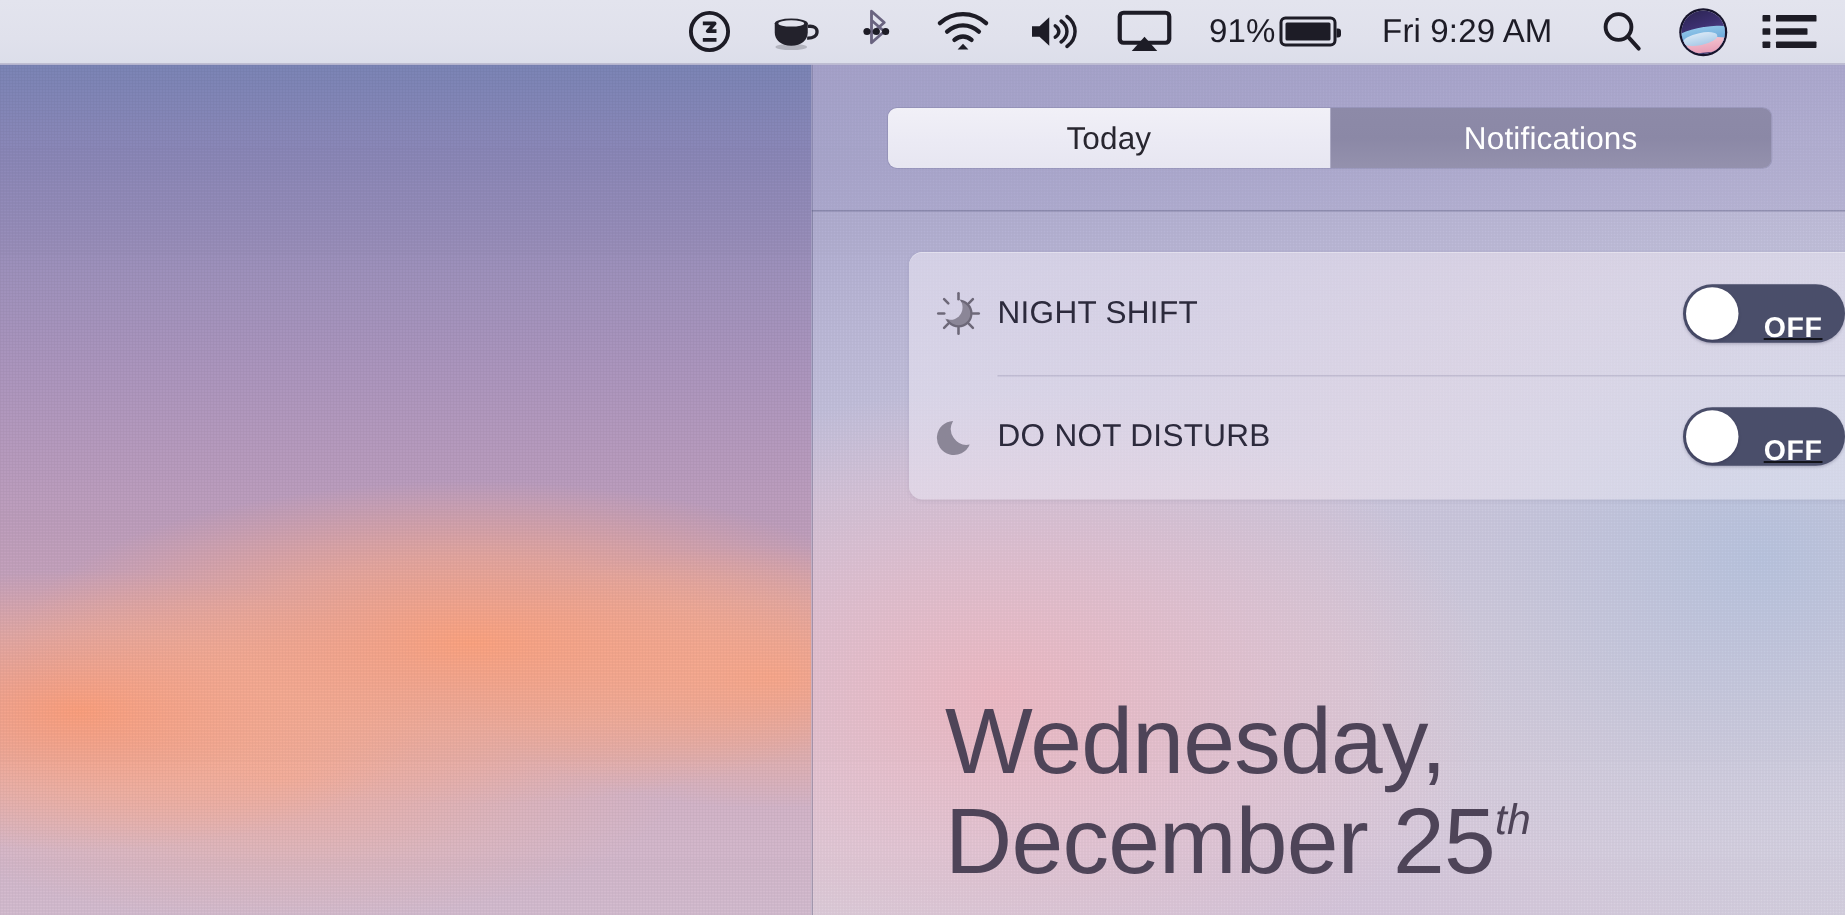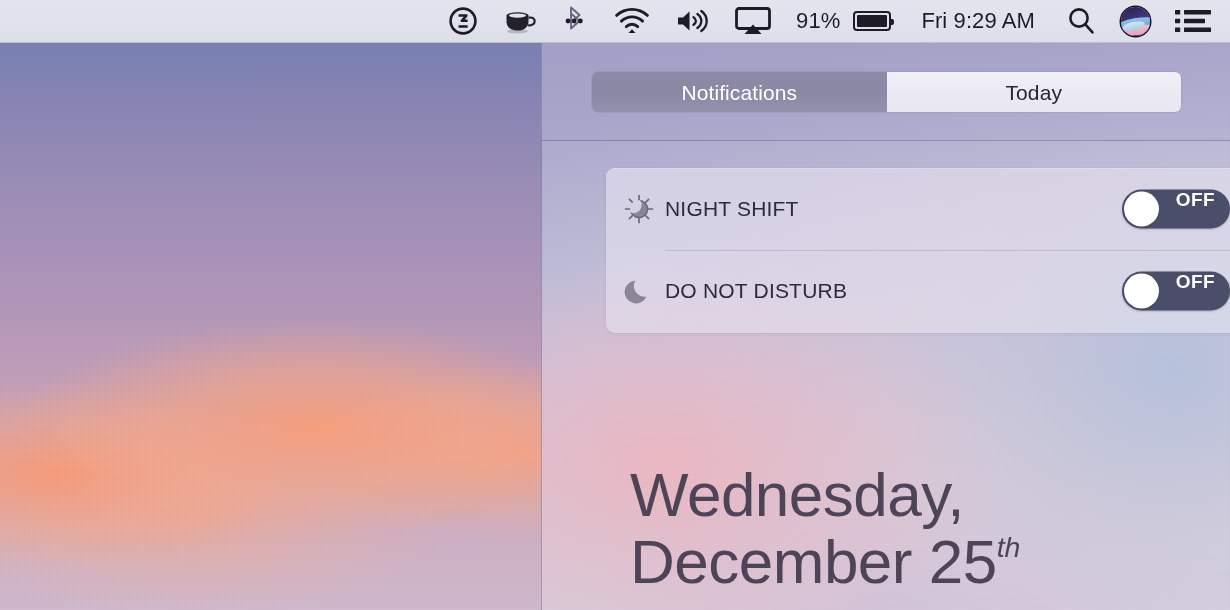--- a/index.html
+++ b/index.html
@@ -198,25 +198,26 @@
   .toggle {
     position: absolute;
     right: 16px;
     top: 50%;
     transform: translateY(-50%);
     width: 108px;
     height: 39px;
     border-radius: 20px;
     background: #4a4e6a;
     display: flex;
-    align-items: flex-start;
+    align-items: flex-end;
     justify-content: flex-end;
     box-sizing: border-box;
     padding-right: 15px;
     box-shadow: 0 1px 2px rgba(50,48,80,0.25);
+    text-decoration: underline;
   }
   .toggle-knob {
     position: absolute;
     left: 2px;
     top: 2px;
     width: 35px;
     height: 35px;
     border-radius: 50%;
     background: #ffffff;
     box-shadow: 0 1px 2px rgba(40,38,70,0.35);
@@ -277,21 +278,21 @@
     font-size: 22px;
     color: #1d1c26;
     letter-spacing: 0.1px;
     white-space: nowrap;
     padding: 0 6px;
   }
   #mb-battery-pct {
     font-size: 22px;
     color: #1d1c26;
     letter-spacing: 0.1px;
-    margin-right: 13px;
+    margin-right: 3px;
   }
   .battery-shell {
     width: 38px;
     height: 20px;
     border: 2.5px solid #1d1c26;
     border-radius: 4px;
     position: relative;
     box-sizing: border-box;
   }
   .battery-fill {
@@ -360,22 +361,22 @@
   <div id="desktop">
     <div class="grain"></div>
   </div>
 
   <div id="notification-center">
     <div class="nc-grain"></div>
     <div id="nc-left-border"></div>
 
     <div id="nc-tabbar">
       <div class="segmented">
+        <div class="seg-btn inactive">Today</div>
         <div class="seg-btn active">Notifications</div>
-        <div class="seg-btn inactive">Today</div>
       </div>
     </div>
     <div id="nc-divider"></div>
 
     <div id="today-widget">
 
       <div class="toggle-row">
         <span class="row-icon">
           <svg width="34" height="34" viewBox="0 0 34 34">
             <g stroke="#6d6878" stroke-width="1.7" stroke-linecap="round">

